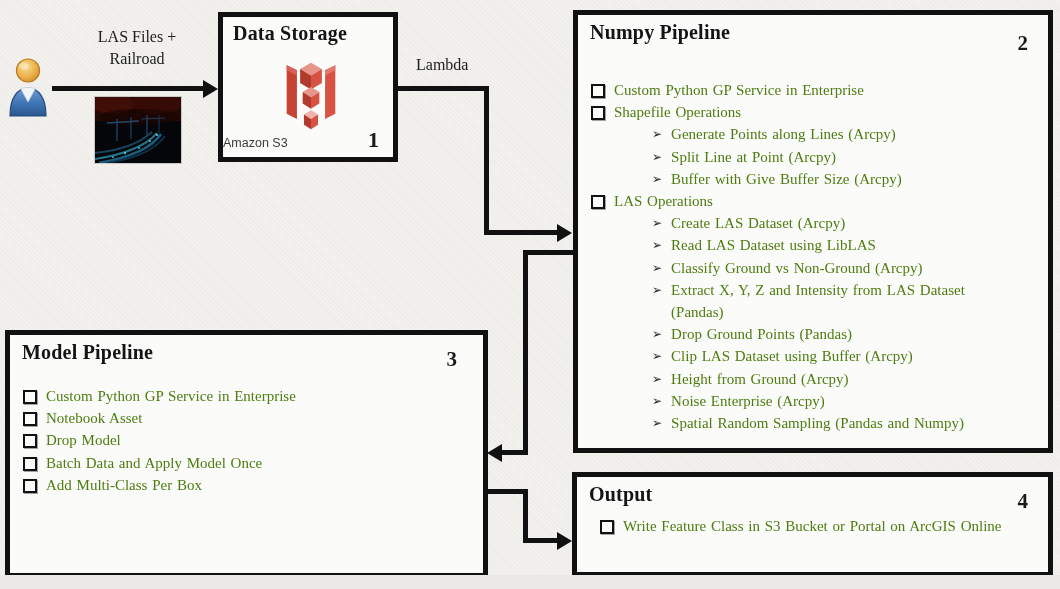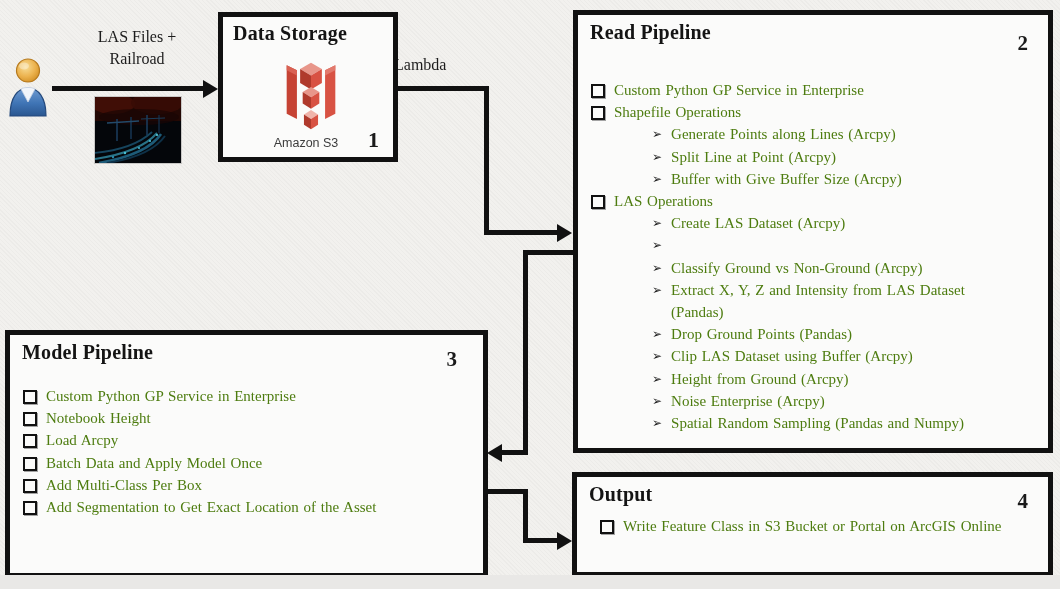--- a/index.html
+++ b/index.html
@@ -59,30 +59,30 @@
   .ah-left{position:absolute;width:0;height:0;
     border-top:9px solid transparent;border-bottom:9px solid transparent;
     border-right:15px solid #111;}
 
   
   .flow-label{
     position:absolute;font-size:16px;color:#1c1c1c;text-align:center;
     white-space:pre-line;line-height:22px;
   }
   #input-label{left:62px;top:26px;width:150px;}
-  #lambda-label{left:394px;top:54px;width:90px;text-align:left;}
+  #lambda-label{left:416px;top:54px;width:90px;text-align:left;}
 
   
   .actor{position:absolute;left:6px;top:55px;width:44px;height:62px;}
   .railimg{position:absolute;left:95px;top:97px;width:86px;height:66px;
     background:#05070a;box-shadow:0 0 0 1px #c9c8c6;}
   .railimg svg{display:block;}
   .s3icon{position:absolute;left:56px;top:36px;width:64px;height:82px;}
   .s3caption{
-    position:absolute;left:0;right:4px;bottom:7px;text-align:center;
+    position:absolute;left:0;right:4px;bottom:7px;
     font-family:"Liberation Sans","DejaVu Sans",sans-serif;
     font-size:12.5px;color:#3c3c3c;
   }
 </style>
 </head>
 <body>
 
 <div class="canvas">
 
   <div class="actor">
@@ -170,21 +170,21 @@
         <polygon points="50,86 61,93 50,100 39,93" fill="#f0b4aa"></polygon>
         <polygon points="39,93 50,100 50,116 39,109" fill="#b03a2c"></polygon>
         <polygon points="61,93 50,100 50,116 61,109" fill="#d85243"></polygon>
       </svg>
     </div>
     <div class="s3caption">Amazon S3</div>
     <div class="box-num">1</div>
   </div>
 
   <div class="box" id="pipeline-box">
-    <div class="box-title">Read Pipeline</div>
+    <div class="box-title">Numpy Pipeline</div>
     <div class="box-num">2</div>
     <div class="list" id="pipeline-list">
         <div class="li lvl1">
           <span class="bullet-check"></span>
           <span class="li-text">Custom Python GP Service in Enterprise</span>
         </div>
         <div class="li lvl1">
           <span class="bullet-check"></span>
           <span class="li-text">Shapefile Operations</span>
         </div>
@@ -203,20 +203,21 @@
         <div class="li lvl1">
           <span class="bullet-check"></span>
           <span class="li-text">LAS Operations</span>
         </div>
         <div class="li lvl2">
           <span class="bullet-arrow">➢</span>
           <span class="li-text">Create LAS Dataset (Arcpy)</span>
         </div>
         <div class="li lvl2">
           <span class="bullet-arrow">➢</span>
+          <span class="li-text">Read LAS Dataset using LibLAS</span>
         </div>
         <div class="li lvl2">
           <span class="bullet-arrow">➢</span>
           <span class="li-text">Classify Ground vs Non-Ground (Arcpy)</span>
         </div>
         <div class="li lvl2">
           <span class="bullet-arrow">➢</span>
           <span class="li-text">Extract X, Y, Z and Intensity from LAS Dataset (Pandas)</span>
         </div>
         <div class="li lvl2">
@@ -245,37 +246,33 @@
   <div class="box" id="model-box">
     <div class="box-title">Model Pipeline</div>
     <div class="box-num">3</div>
     <div class="list" id="model-list">
         <div class="li lvl1">
           <span class="bullet-check"></span>
           <span class="li-text">Custom Python GP Service in Enterprise</span>
         </div>
         <div class="li lvl1">
           <span class="bullet-check"></span>
-          <span class="li-text">Notebook Height</span>
-        </div>
-        <div class="li lvl1">
-          <span class="bullet-check"></span>
-          <span class="li-text">Load Arcpy</span>
+          <span class="li-text">Notebook Asset</span>
+        </div>
+        <div class="li lvl1">
+          <span class="bullet-check"></span>
+          <span class="li-text">Drop Model</span>
         </div>
         <div class="li lvl1">
           <span class="bullet-check"></span>
           <span class="li-text">Batch Data and Apply Model Once</span>
         </div>
         <div class="li lvl1">
           <span class="bullet-check"></span>
           <span class="li-text">Add Multi-Class Per Box</span>
-        </div>
-        <div class="li lvl1">
-          <span class="bullet-check"></span>
-          <span class="li-text">Add Segmentation to Get Exact Location of the Asset</span>
         </div>
       </div>
   </div>
 
   <div class="box" id="output-box">
     <div class="box-title">Output</div>
     <div class="box-num">4</div>
     <div class="list" id="output-list">
         <div class="li lvl1">
           <span class="bullet-check"></span>

